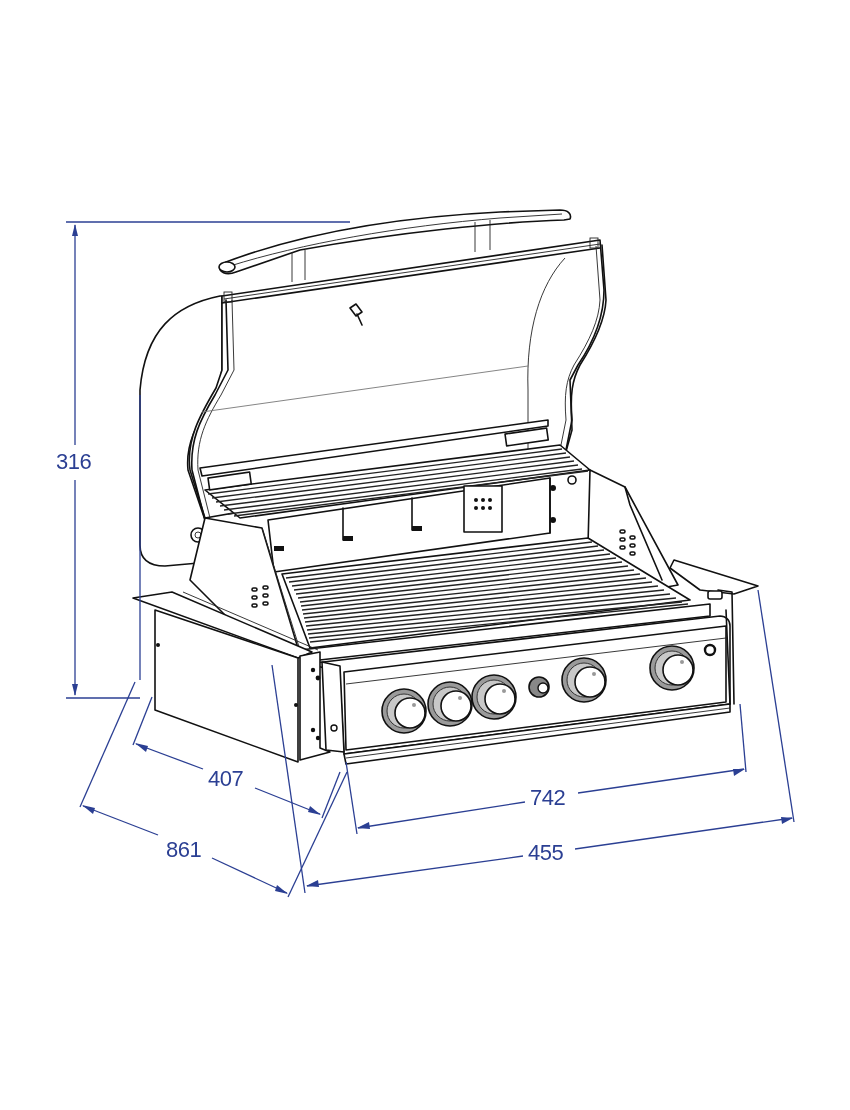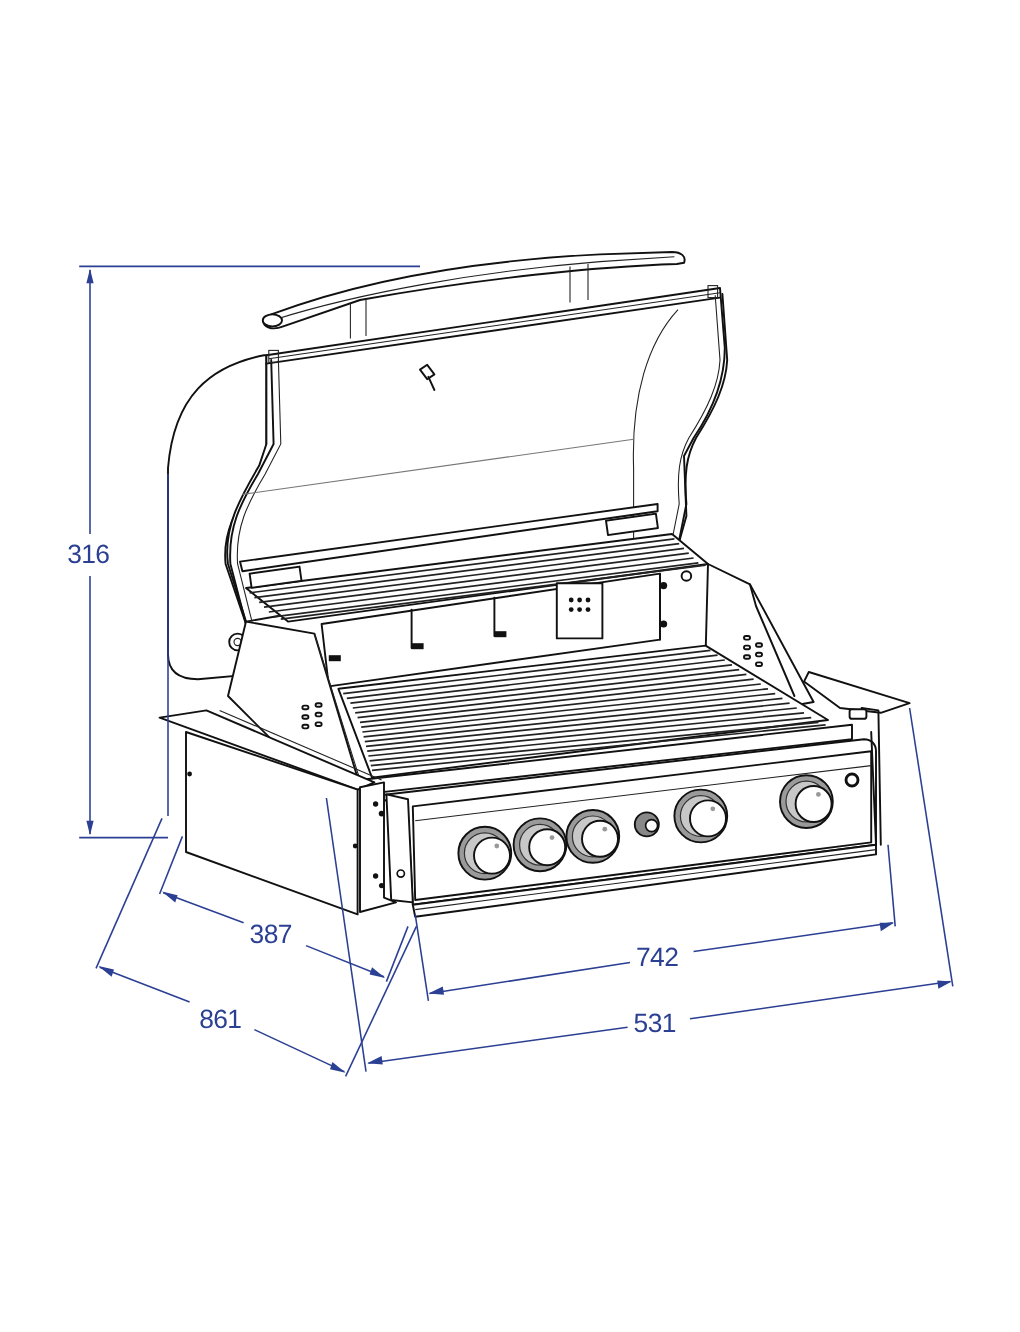--- a/index.html
+++ b/index.html
@@ -256,17 +256,17 @@
 
     <line class="dim" x1="758" y1="590" x2="794" y2="822"></line>
     <line class="dim" x1="307" y1="886" x2="523" y2="856"></line>
     <line class="dim" x1="575" y1="849" x2="792" y2="818"></line>
     <path class="arrow" d="M306,886 L318,880 L319,887 Z"></path>
     <path class="arrow" d="M793,818 L781,817 L782,824 Z"></path>
   </g>
 </svg>
 
 <div class="dim-label" style="left:53px; top:451px;">316</div>
-<div class="dim-label" style="left:205px; top:768px;">387</div>
+<div class="dim-label" style="left:205px; top:768px;">407</div>
 <div class="dim-label" style="left:163px; top:839px;">861</div>
 <div class="dim-label" style="left:527px; top:787px;">742</div>
-<div class="dim-label" style="left:525px; top:842px;">531</div>
+<div class="dim-label" style="left:525px; top:842px;">455</div>
 </div>
 
 </body></html>

